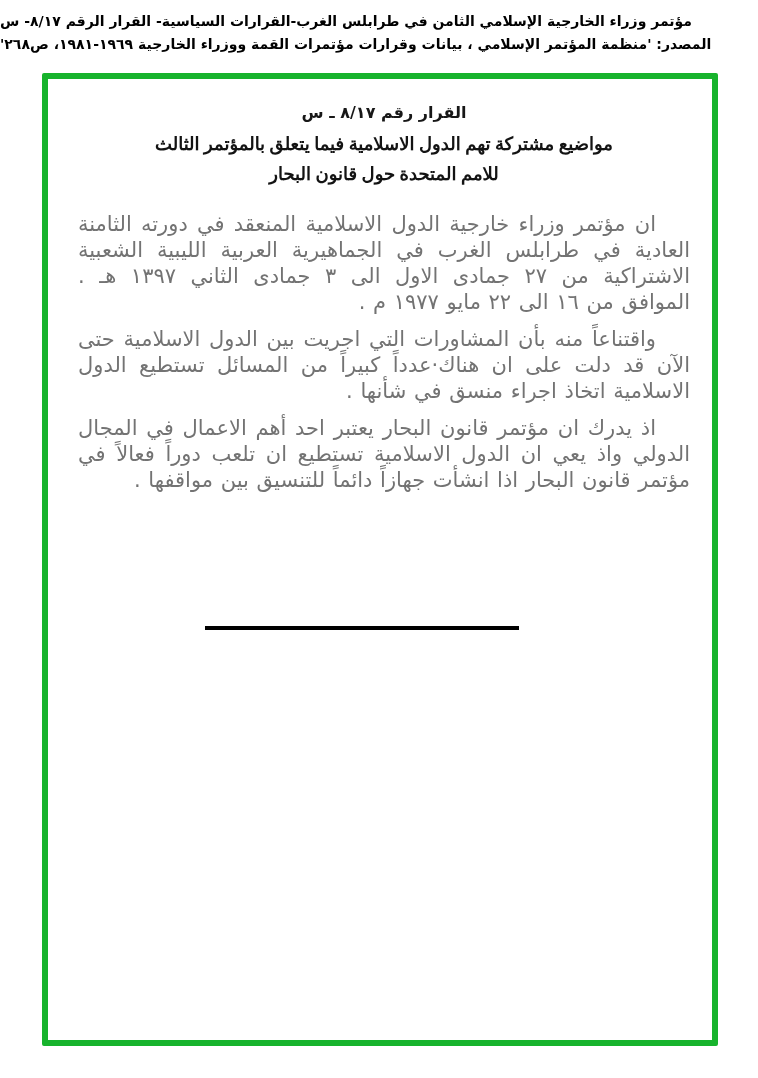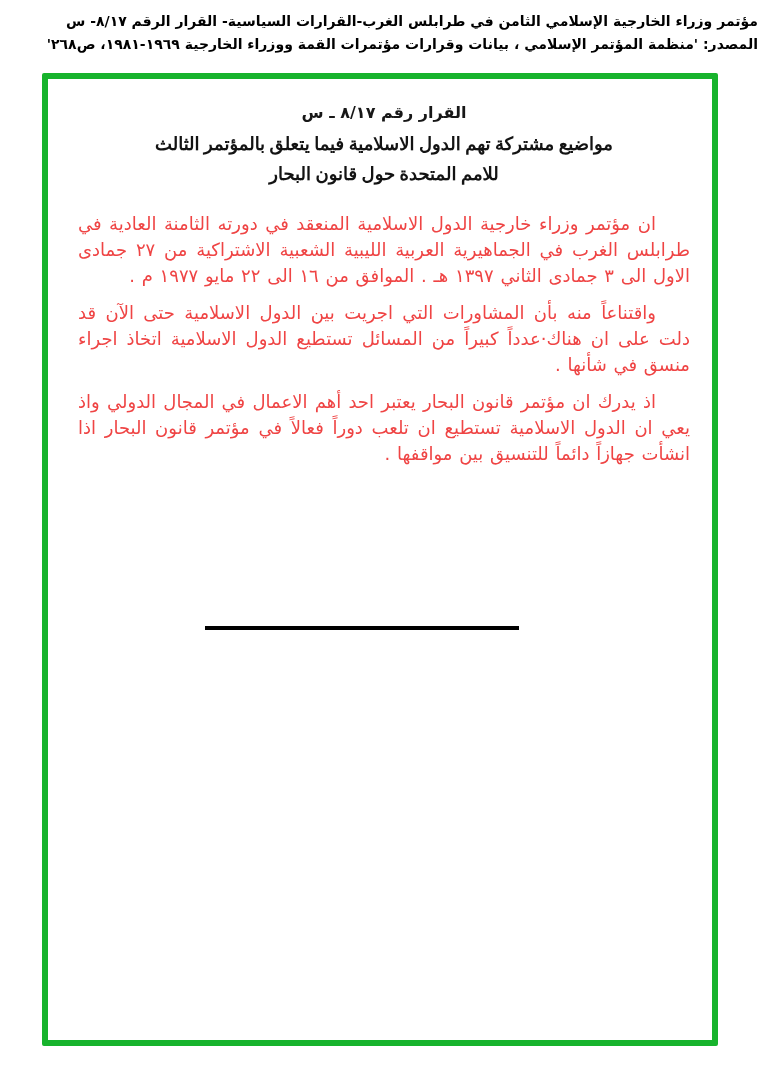--- a/index.html
+++ b/index.html
@@ -13,21 +13,21 @@
       overflow: hidden;
     }
     .page { position: relative; width: 758px; height: 1078px; background: #ffffff; }
 
     
     .doc-header {
       position: absolute;
       top: 13px;
       left: 0;
       width: 100%;
-      text-align: right;
+      text-align: left;
       color: #000000;
       direction: rtl;
     }
     .doc-header-title {
       font-size: 14px;
       font-weight: bold;
       letter-spacing: 0;
       white-space: nowrap;
     }
     .doc-header-source {
@@ -68,26 +68,26 @@
     .doc-title {
       margin: 0 0 22px 0;
       text-align: center;
       font-size: 18px;
       font-weight: bold;
       line-height: 30px;
       color: #131313;
     }
     .title-line { display: block; font-family: Liberation Serif, serif; }
     .para {
-      font-size: 18px;
+      font-size: 21px;
       line-height: 26px;
       text-align: justify;
       text-indent: 34px;
       margin: 0 0 11px 0;
-      color: #ef4444;
+      color: #737373;
       word-spacing: 1px;
     }
     .indent-lg { text-indent: 142px; }
 
     .divider {
       position: absolute;
       left: 157px;
       top: 547px;
       width: 314px;
       height: 4px;

